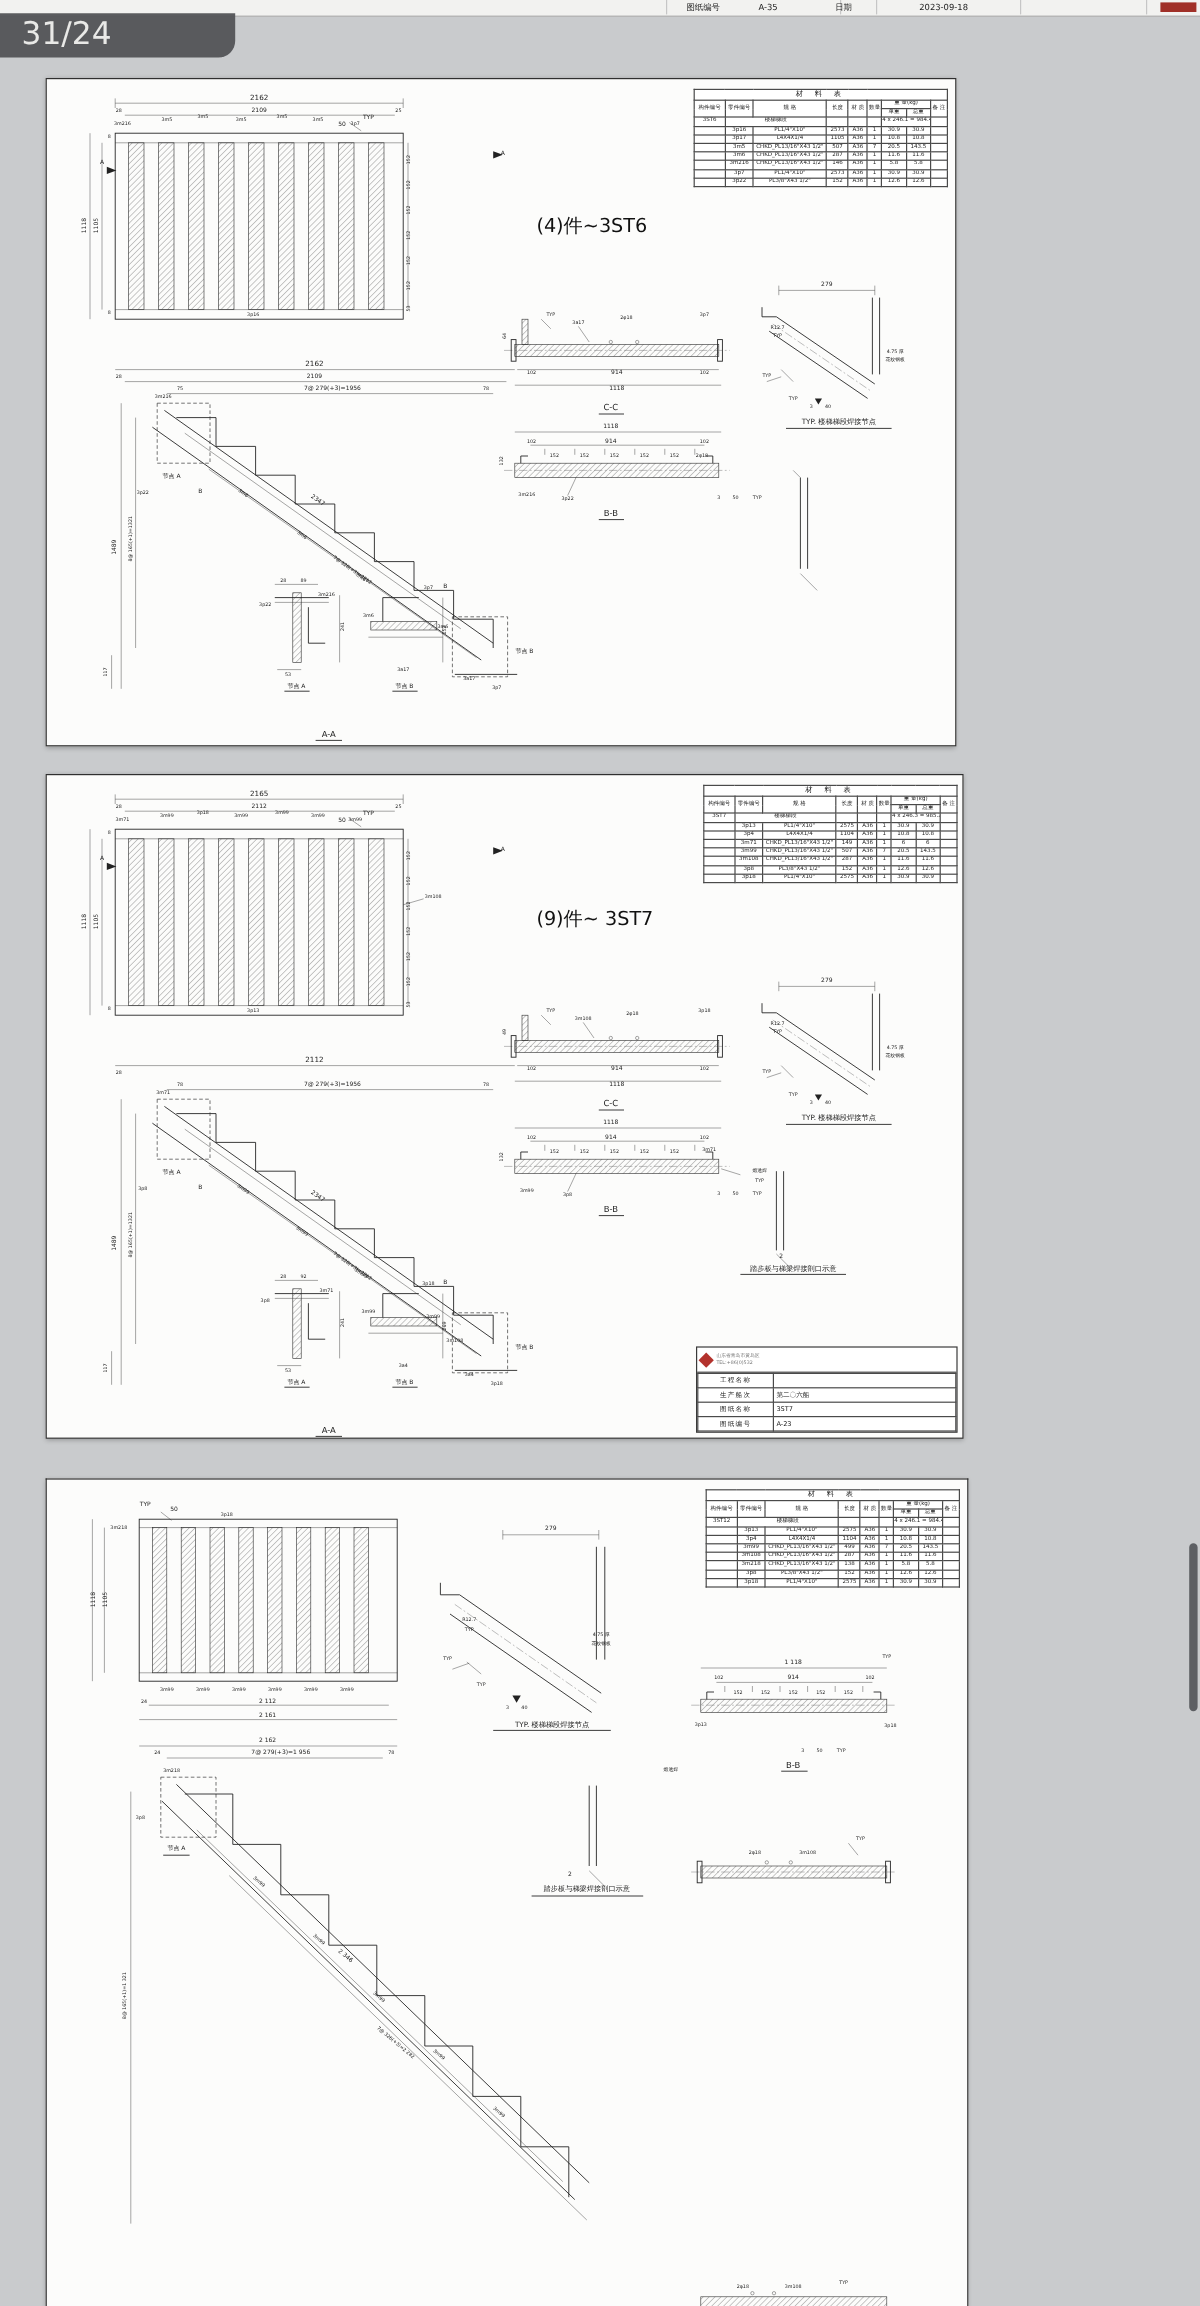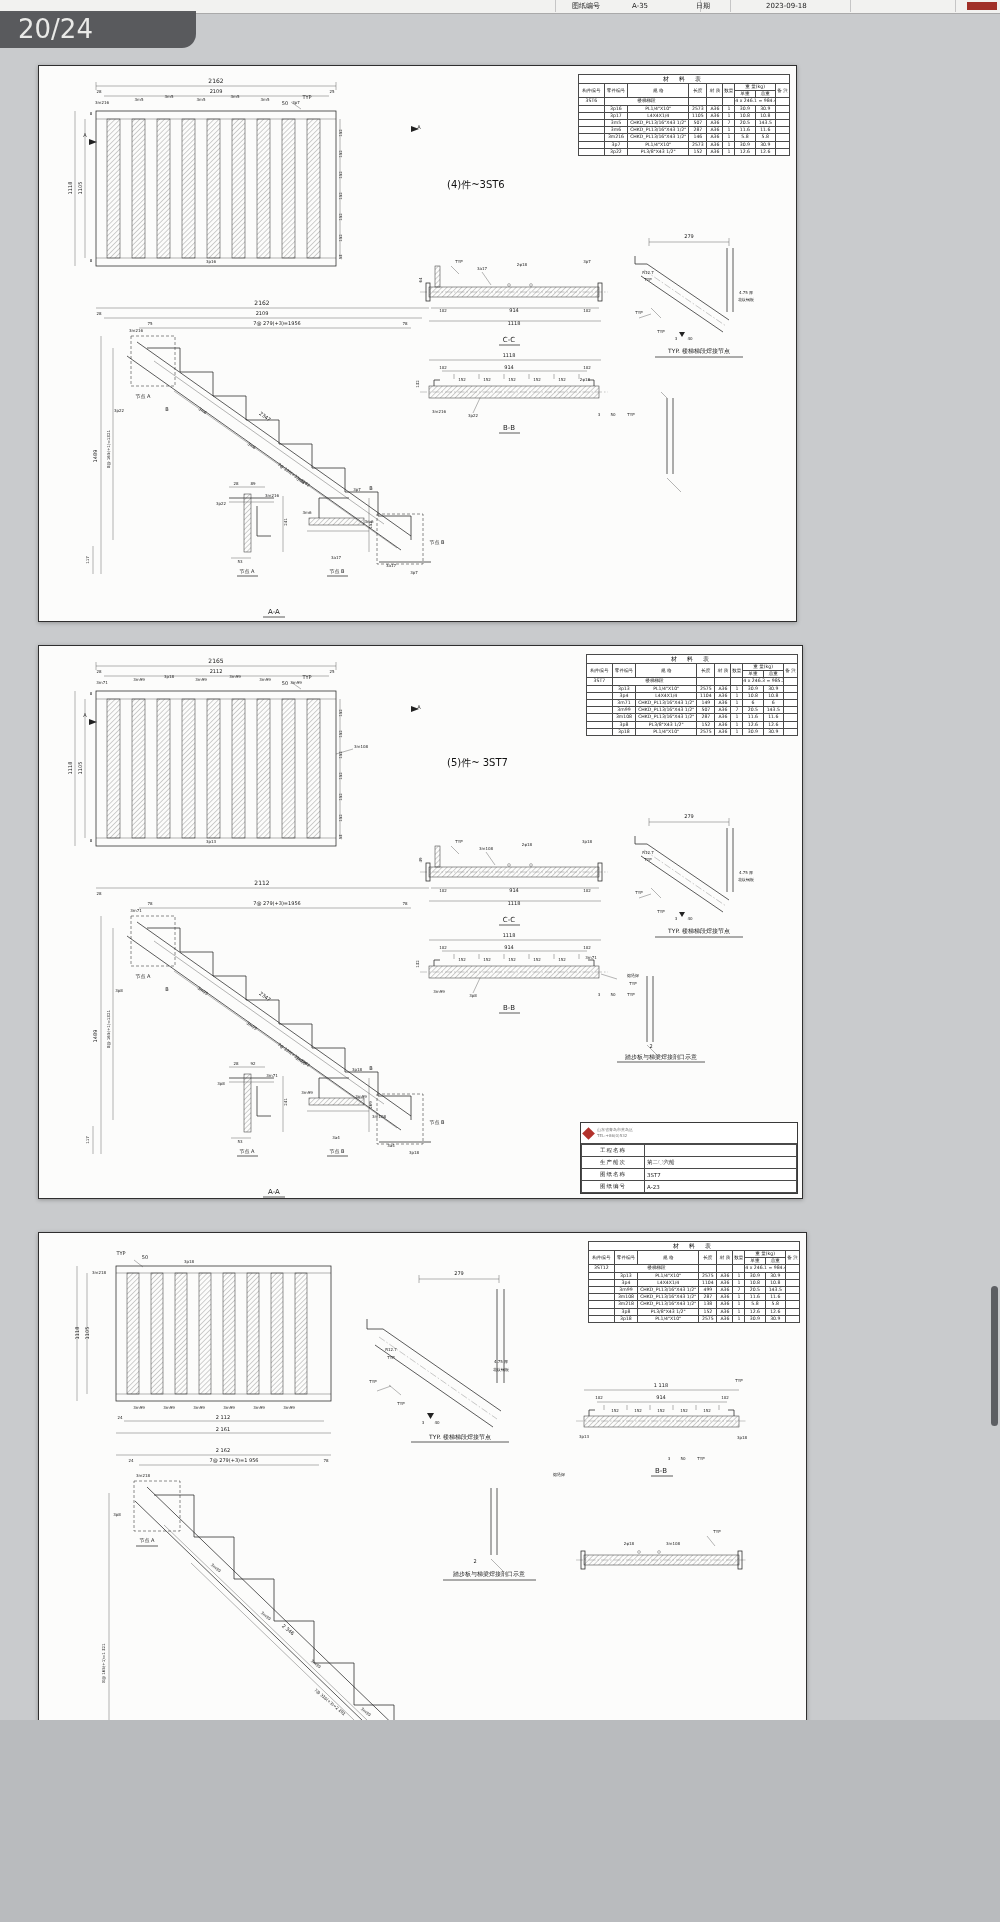--- a/index.html
+++ b/index.html
@@ -1,17 +1,17 @@
 <!DOCTYPE html>
 <html><head>
 <meta charset="utf-8">
 <style>
   html,body{margin:0;padding:0}
   body{font-family:"DejaVu Sans",sans-serif;background:#b9bbbe}
-  #screen{position:relative;width:1000px;height:1720px;overflow:hidden;background:#c9cbcd}
+  #screen{position:relative;width:1000px;height:1922px;overflow:hidden;background:#c9cbcd}
   
   .topstrip{position:absolute;top:0;left:0;width:1000px;height:13px;background:#f2f2f0;border-bottom:1px solid #aaa;z-index:2}
   .ts-cell{position:absolute;top:0;font-size:7px;line-height:12px;color:#222;white-space:nowrap}
   .ts-div{position:absolute;top:0;height:12px;border-left:1px solid #c6c6c6}
   .stamp{position:absolute;right:3px;top:2px;width:30px;height:8px;background:#a03028}
   
   .page-badge{position:absolute;left:0;top:11px;width:178px;height:37px;background:rgba(84,85,88,.96);
     color:#e9e9e7;font-size:26px;line-height:37px;padding-left:18px;border-radius:0 0 14px 0;z-index:3}
   
   .sheet{position:absolute;background:#fcfcfb;border:1px solid #2f2f2f;overflow:hidden;box-shadow:0 1px 4px rgba(0,0,0,.28)}
@@ -26,21 +26,21 @@
   .cl{stroke:#777;stroke-width:.4;fill:none;stroke-dasharray:7 2 1.5 2}
   .h{fill:url(#hp);stroke:#2c2c2c;stroke-width:.5}
   .fill{fill:#222;stroke:none}
   
   .mt{position:absolute;border-collapse:collapse;table-layout:fixed;width:212px;background:#fff}
   .mt th,.mt td{border:0.5px solid #4a4a4a;font-size:4.6px;font-weight:400;line-height:1.35;padding:0;text-align:center;white-space:nowrap;overflow:hidden;color:#1a1a1a}
   .mt .mt-title{font-size:6px;letter-spacing:4px;height:8px}
   #sheet1 .mt,#sheet3 .mt{top:8px;right:6px}
   #sheet2 .mt{top:8px;right:4px}
   
-  .caption{position:absolute;font-size:10px;color:#111;white-space:nowrap}
+  .caption{position:absolute;font-size:16px;color:#111;white-space:nowrap}
   #sheet1 .caption{left:408px;top:112px}
   #sheet2 .caption{left:408px;top:110px}
   
   .tblock{position:absolute;right:4px;bottom:4px;width:216px;border:1px solid #3a3a3a;background:#fff;color:#1a1a1a}
   .tb-top{display:flex;align-items:center;gap:4px;border-bottom:0.5px solid #4a4a4a;height:20px;padding:0 3px}
   .tb-logo{width:9px;height:9px;background:#b3322c;transform:rotate(45deg);flex:0 0 auto}
   .tb-addr{display:flex;flex-direction:column}
   .tb-addr i{font-style:normal;font-size:4px;color:#777;line-height:1.5}
   .tb-rows{width:100%;border-collapse:collapse}
   .tb-rows td{border:0.5px solid #4a4a4a;height:11px;padding:0 2px;font-size:5.5px}
@@ -67,21 +67,21 @@
     <i class="ts-div" style="left:730px"></i>
     <i class="ts-div" style="left:850px"></i>
     <i class="ts-div" style="left:955px"></i>
     <span class="ts-cell" style="left:572px">图纸编号</span>
     <span class="ts-cell" style="left:632px">A-35</span>
     <span class="ts-cell" style="left:696px">日期</span>
     <span class="ts-cell" style="left:766px">2023-09-18</span>
     <div class="stamp"></div>
   </div>
 
-  <div class="page-badge">20/24</div>
+  <div class="page-badge">31/24</div>
 
   <section class="sheet" id="sheet1">
     <svg class="art" viewBox="0 0 757 555">
       <g>
 
         <rect x="57" y="45" width="240" height="155" class="k"></rect>
         <line x1="57" y1="53" x2="297" y2="53" class="t"></line>
         <line x1="57" y1="192" x2="297" y2="192" class="t"></line>
         <rect x="68" y="53" width="13" height="139" class="h"></rect>
         <rect x="93" y="53" width="13" height="139" class="h"></rect>
@@ -710,21 +710,21 @@
             <td>PL1/4"X10"</td>
             <td>2575</td>
             <td>A36</td>
             <td>1</td>
             <td>30.9</td>
             <td>30.9</td>
             <td></td>
           </tr>
         </tbody>
       </table>
-    <div class="caption">(5)件~ 3ST7</div>
+    <div class="caption">(9)件~ 3ST7</div>
     <div class="tblock">
       <div class="tb-top">
         <span class="tb-logo"></span>
         <span class="tb-addr">
           <i>山东省青岛市黄岛区</i>
           <i>TEL:+86(0)532</i>
         </span>
       </div>
       <table class="tb-rows">
         <tbody>

